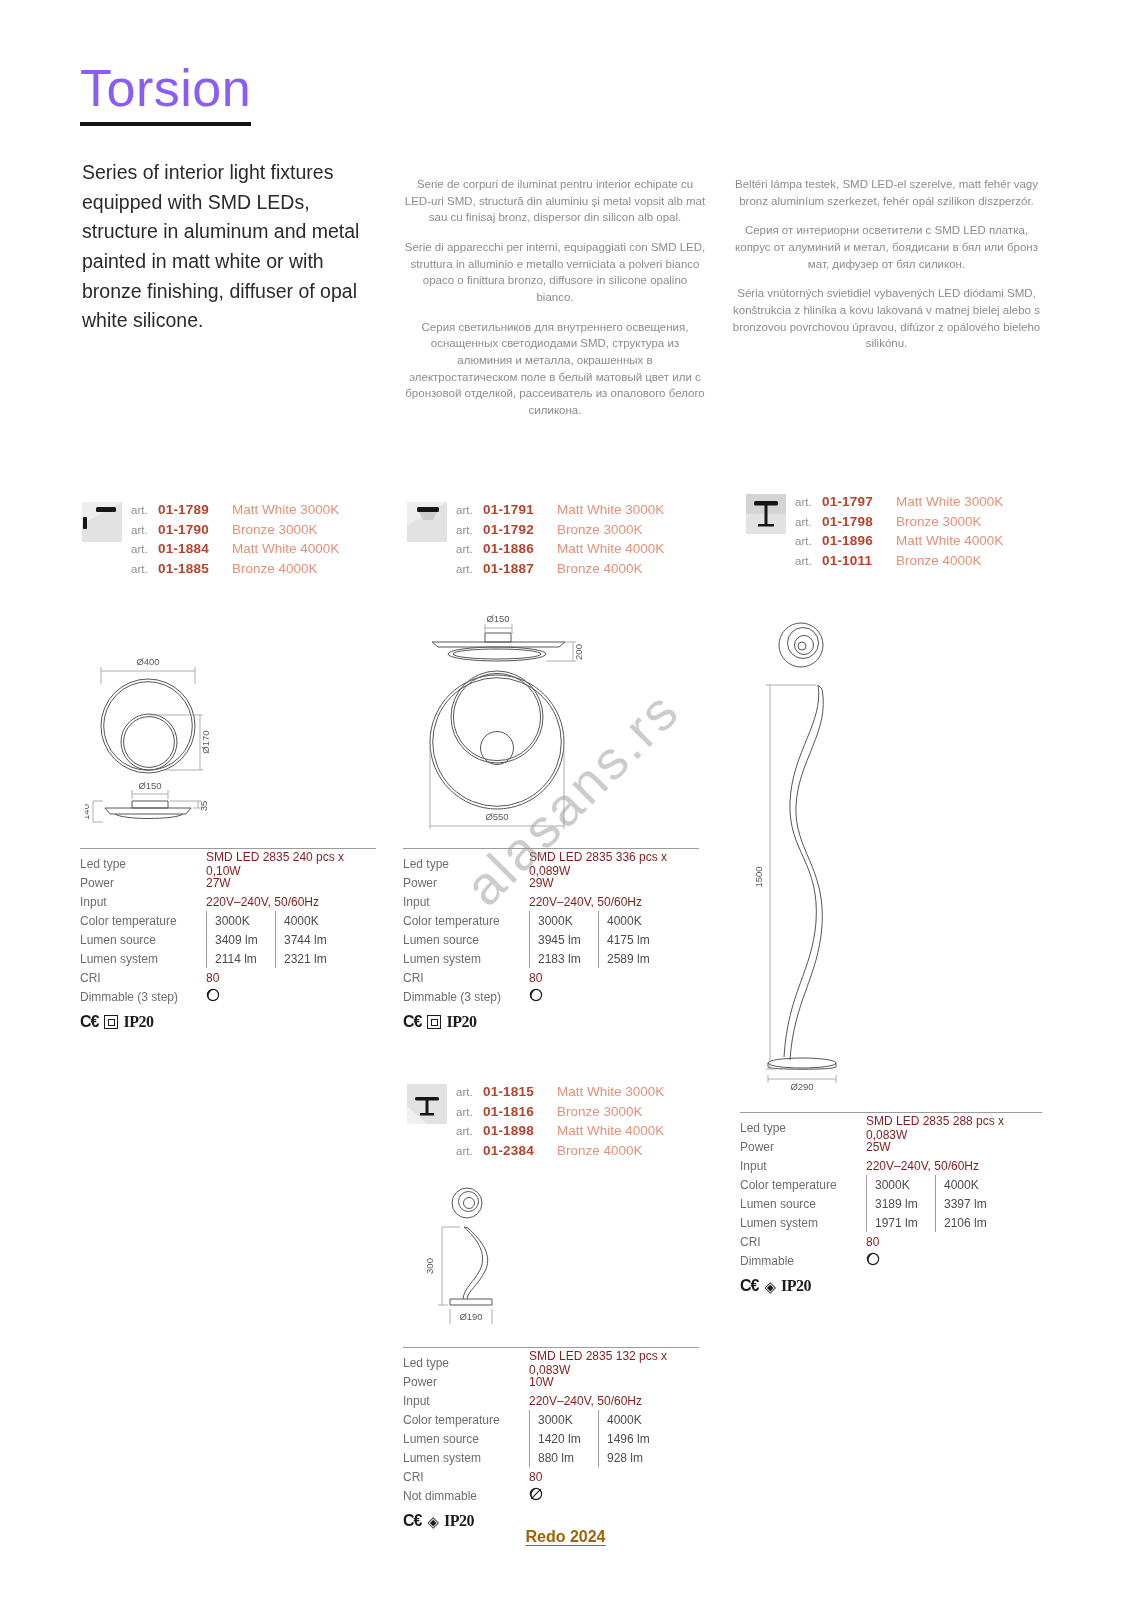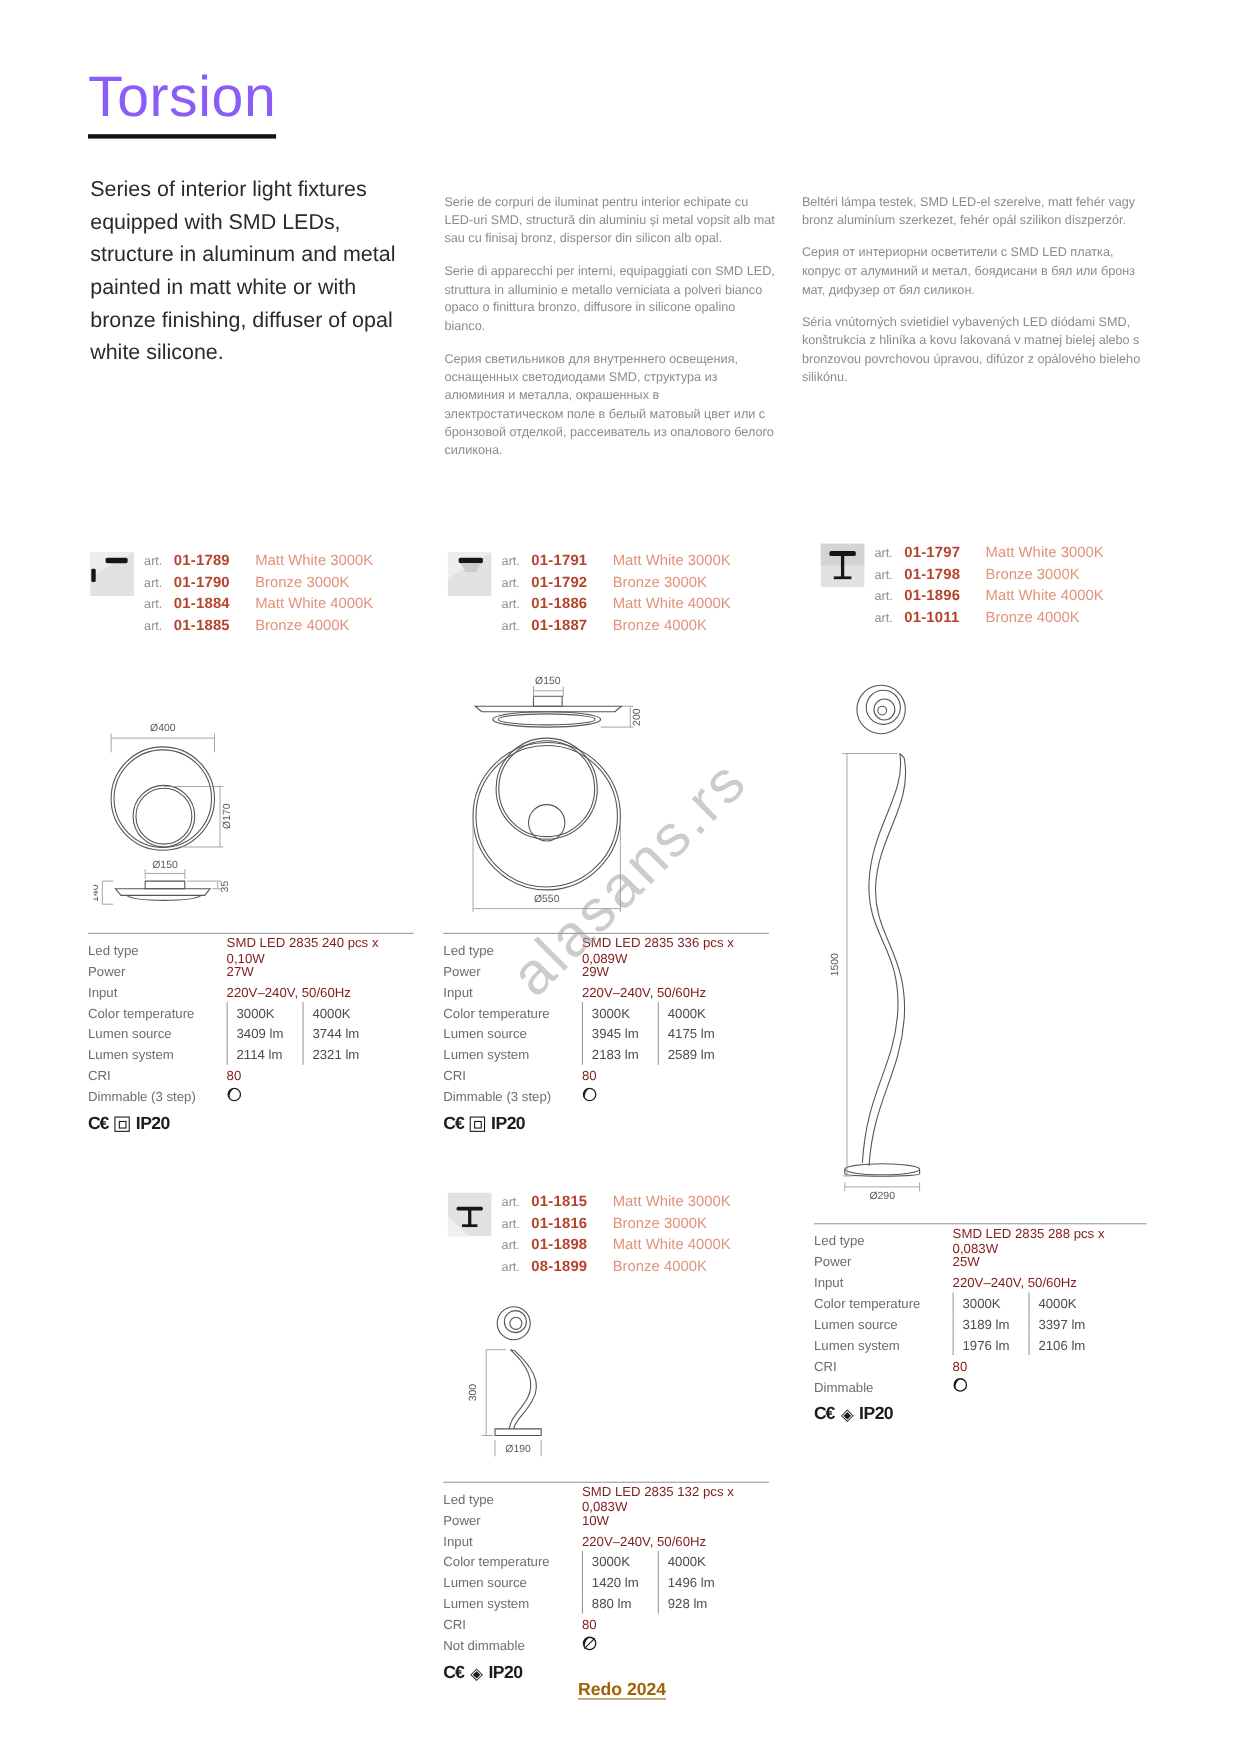--- a/index.html
+++ b/index.html
@@ -7,40 +7,40 @@
         font-family:"Liberation Sans","DejaVu Sans",sans-serif;color:#222;}
   .abs{position:absolute;}
 
   
   .title{font-size:52px;font-weight:500;color:#8b5cf6;letter-spacing:.5px;
          border-bottom:4px solid #141414;padding-bottom:8px;display:inline-block;line-height:1;}
 
   
   .intro-en{width:288px;font-size:19.5px;line-height:1.52;color:#2a2a2a;}
   .desc{width:302px;}
-  .desc p{margin:0 0 13px 0;font-size:11.5px;line-height:1.45;color:#8c8c8c;}
+  .desc p{margin:0 0 13px 0;font-size:11.5px;line-height:1.45;color:#8c8c8c;text-align:center;}
 
   
   .product-head{display:flex;gap:9px;align-items:flex-start;}
   .thumb{flex:0 0 40px;}
   .art-row{display:flex;align-items:baseline;height:19.5px;white-space:nowrap;}
   .art-prefix{font-size:11.5px;color:#8f8f8f;width:27px;}
   .art-code{font-size:13.5px;font-weight:700;color:#b5432c;width:74px;letter-spacing:.2px;}
   .art-finish{font-size:13.5px;color:#e0927a;}
 
   
   .spec{border-top:1px solid #9b9b9b;padding-top:5px;}
   .srow{display:flex;align-items:center;height:19px;font-size:12px;}
   .slabel{width:126px;color:#6d6d6d;flex:0 0 126px;}
   .sval{color:#7f1d1d;}
   .scell{border-left:1px solid #9b9b9b;padding-left:8px;height:19px;display:flex;align-items:center;color:#4c4c4c;}
   .c1{width:60px;flex:0 0 60px;}
   .cert{display:flex;align-items:center;gap:3px;margin-top:7px;height:18px;}
   .ce{font-size:16px;font-weight:700;color:#1b1b1b;letter-spacing:-1px;}
-  .ip{font-size:16px;font-weight:700;color:#1b1b1b;letter-spacing:-.5px;margin-left:2px;}
+  .ip{font-size:16px;font-weight:700;color:#1b1b1b;letter-spacing:-.5px;margin-left:2px;font-family:Liberation Serif, serif;}
   .sq-outer{width:12px;height:12px;border:1.4px solid #1b1b1b;display:inline-flex;align-items:center;justify-content:center;margin-left:3px;}
   .sq-inner{width:5px;height:5px;border:1.4px solid #1b1b1b;display:block;}
   .diamond{font-size:15px;color:#1b1b1b;line-height:1;margin-left:3px;}
 
   
   .draw line,.draw circle,.draw ellipse,.draw path,.draw rect{vector-effect:non-scaling-stroke;}
   .gline{stroke:#565656;fill:none;stroke-width:1;}
   .dline{stroke:#9a9a9a;fill:none;stroke-width:.8;}
   .dimtext{font-family:"Liberation Sans",sans-serif;font-size:9.5px;fill:#5a5a5a;}
 
@@ -377,21 +377,21 @@
         <span class="scell c1">3000K</span>
         <span class="scell">4000K</span>
       </div>
     <div class="srow">
         <span class="slabel">Lumen source</span>
         <span class="scell c1">3189 lm</span>
         <span class="scell">3397 lm</span>
       </div>
     <div class="srow">
         <span class="slabel">Lumen system</span>
-        <span class="scell c1">1976 lm</span>
+        <span class="scell c1">1971 lm</span>
         <span class="scell">2106 lm</span>
       </div>
     <div class="srow">
         <span class="slabel">CRI</span>
         <span class="sval">80</span>
       </div>
     <div class="srow">
         <span class="slabel">Dimmable</span>
       <span class="sval"><svg width="14" height="14" viewBox="0 0 14 14">
             <circle cx="7" cy="7" r="5.6" fill="none" stroke="#1c1c1c" stroke-width="1.2"></circle>
@@ -424,21 +424,21 @@
         <span class="art-code">01-1816</span>
         <span class="art-finish">Bronze 3000K</span>
       </div>
       <div class="art-row">
         <span class="art-prefix">art.</span>
         <span class="art-code">01-1898</span>
         <span class="art-finish">Matt White 4000K</span>
       </div>
       <div class="art-row">
         <span class="art-prefix">art.</span>
-        <span class="art-code">08-1899</span>
+        <span class="art-code">01-2384</span>
         <span class="art-finish">Bronze 4000K</span>
       </div>
     </div>
   </div>
 
   <svg class="abs draw" style="left:418px;top:1158px;" width="180" height="170" viewBox="0 0 180 170">
     <g class="gline">
       <circle cx="49" cy="45" r="15"></circle>
       <circle cx="50.5" cy="43.5" r="10"></circle>
       <circle cx="51" cy="45" r="5.5"></circle>

